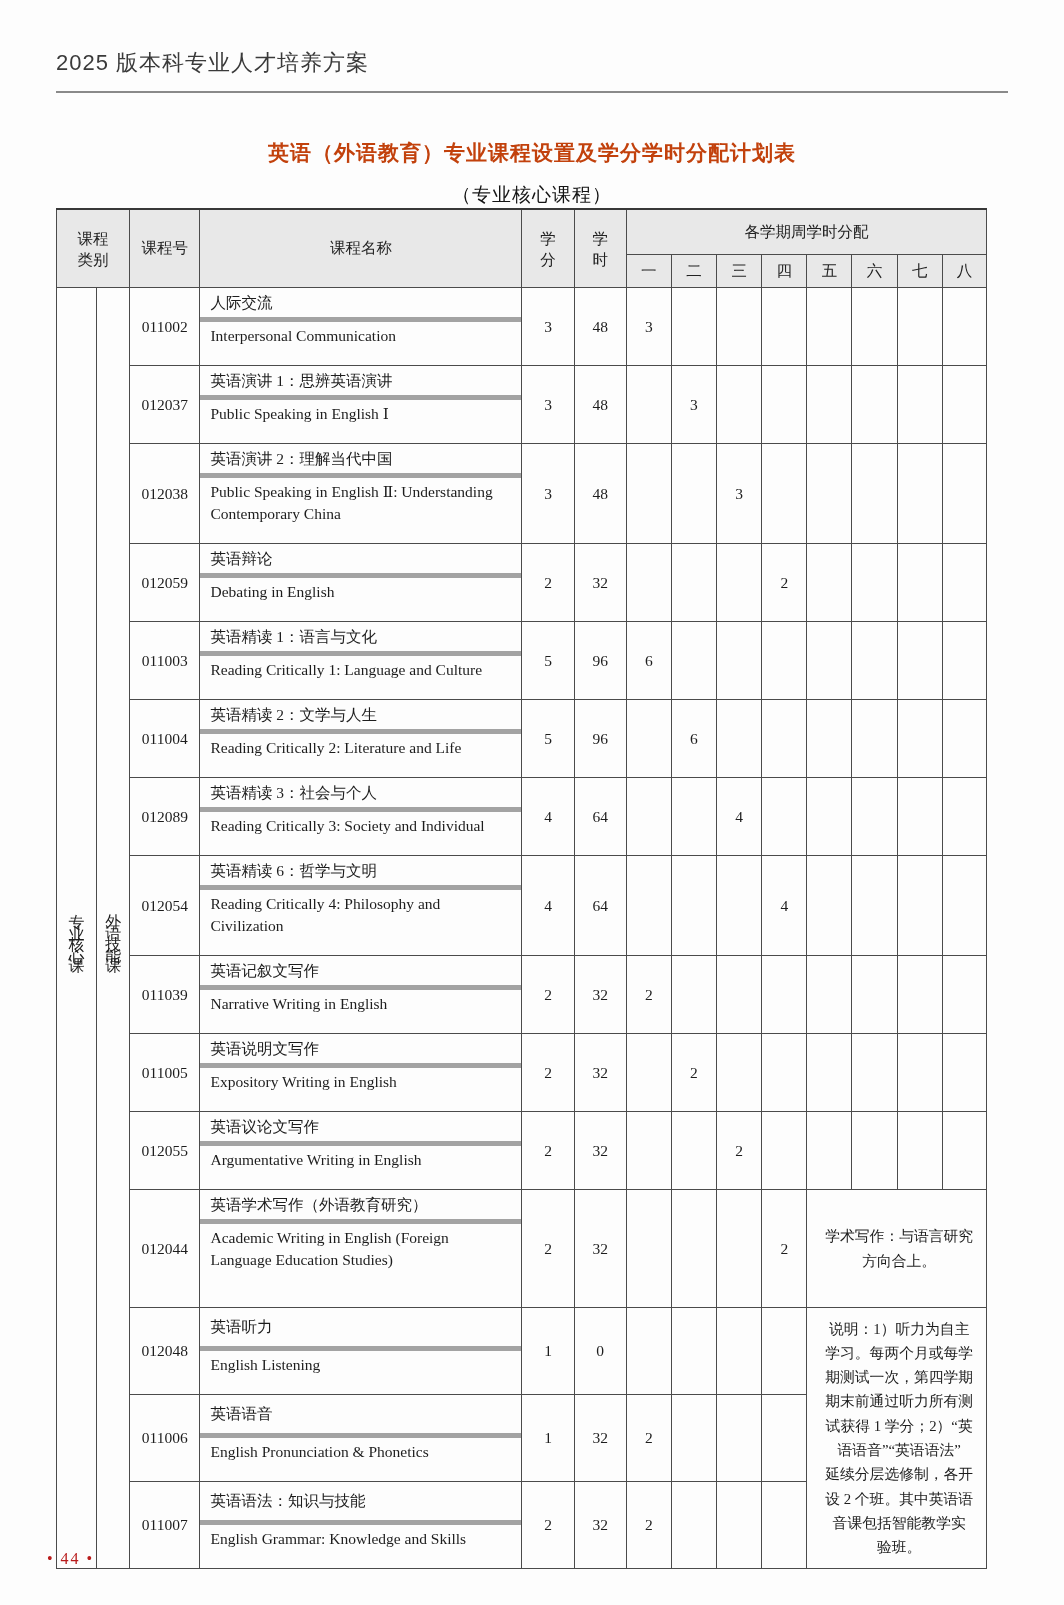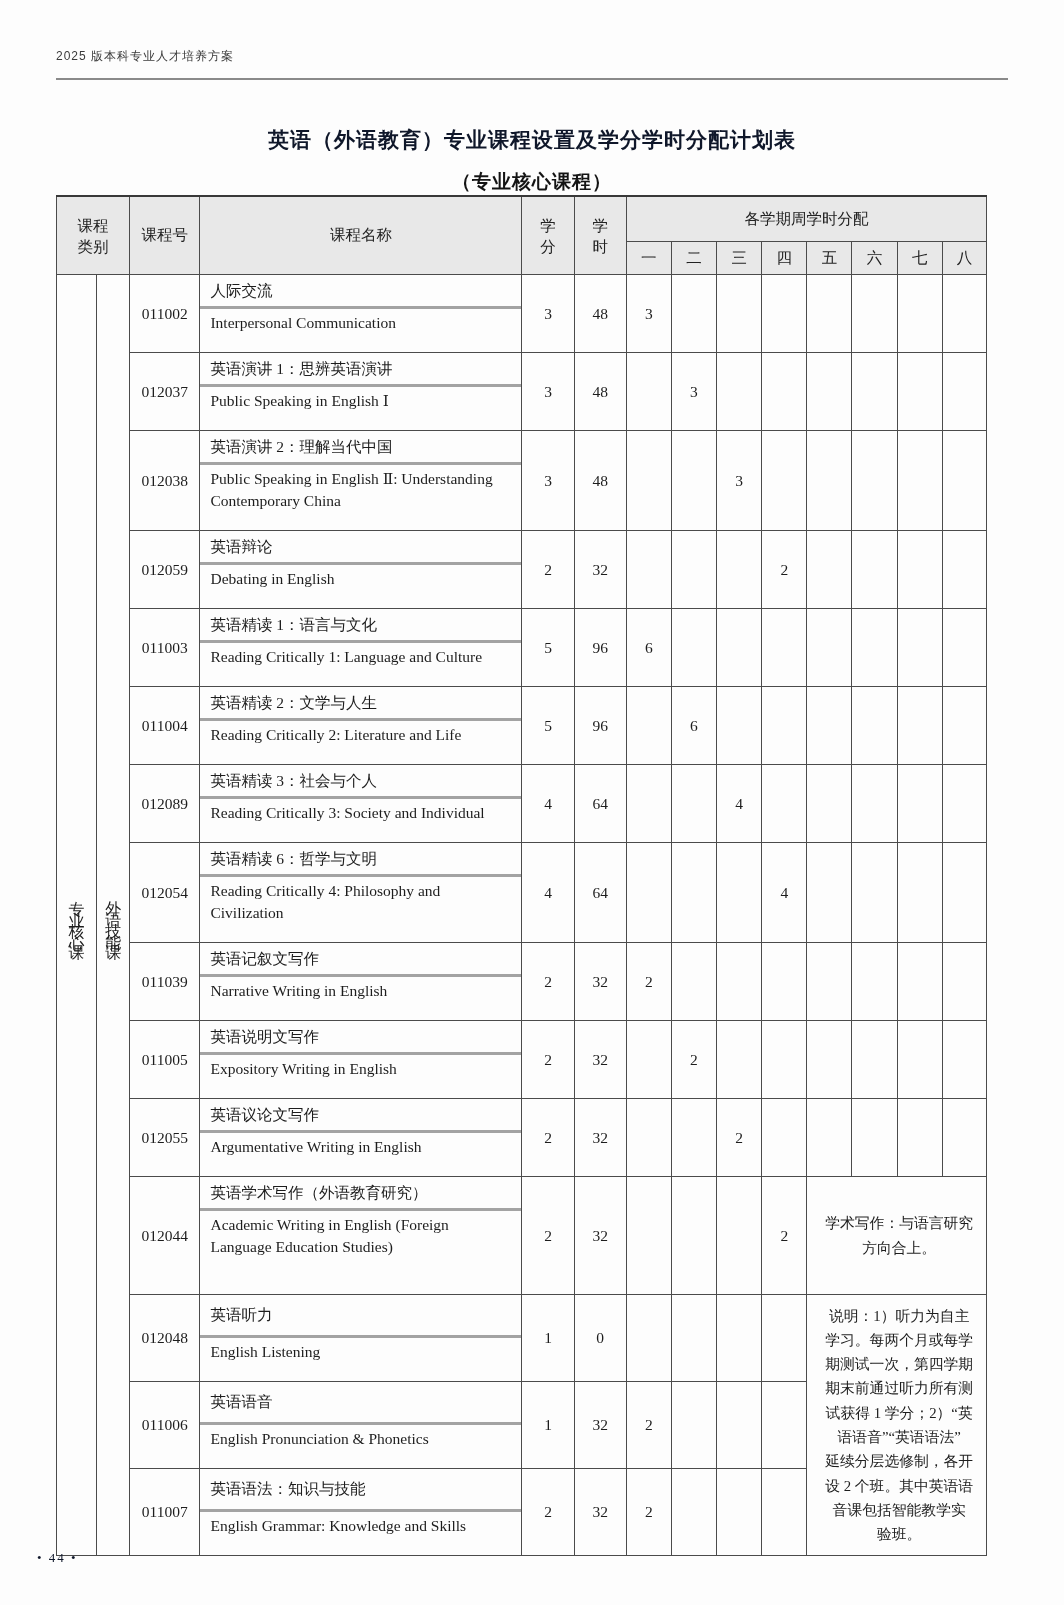--- a/index.html
+++ b/index.html
@@ -9,39 +9,39 @@
     width:1064px; height:1605px;
     background:#fdfdfd;
     font-family:"Liberation Serif","DejaVu Serif",serif;
     color:#1d1d1d;
     overflow:hidden;
   }
   .content { padding:0 56px; }
   .doc-header-text {
     padding-top:48px;
     font-family:"Liberation Sans","DejaVu Sans",sans-serif;
-    font-size:12px; color:#3a3a3a; letter-spacing:1px;
+    font-size:22px; color:#3a3a3a; letter-spacing:1px;
   }
   .doc-header-rule {
     margin-top:13px;
     border-bottom:2px solid #8a8a8a;
     height:0;
   }
   .page-title {
     margin:46px 0 0 0;
     text-align:center;
     font-family:"Liberation Sans","DejaVu Sans",sans-serif;
-    font-size:21px; font-weight:bold; color:#0f172a;
+    font-size:21px; font-weight:bold; color:#c2410c;
     letter-spacing:1px;
   }
   .page-subtitle {
     margin:15px 0 0 0;
     text-align:center;
     font-family:"Liberation Sans","DejaVu Sans",sans-serif;
-    font-size:19px; font-weight:bold; color:#141414;
+    font-size:19px; font-weight:normal; color:#141414;
     letter-spacing:1px;
   }
   table.course-table {
     width:931px;
     border-collapse:collapse;
     table-layout:fixed;
     border:1px solid #4b4b4b;
     border-top:2px solid #383838;
   }
   .course-table th, .course-table td {
@@ -67,21 +67,21 @@
   .r105 td { height:105px; }
   .r85 td { height:85px; }
   .r83 td { height:83px; }
   td.name { padding:0; text-align:left; vertical-align:top; }
   .cn, .en {
     display:flex; align-items:center;
     padding:0 10px;
     box-sizing:border-box;
     line-height:22px;
   }
-  .cn { min-height:34px; border-bottom:3px solid #a3a3a3; }
+  .cn { min-height:34px; border-bottom:5px solid #a3a3a3; }
   .en { min-height:33px; padding-top:3px; padding-bottom:18px; }
   .r99 .en, .r105 .en { min-height:63px; }
   .r85 .cn, .r83 .cn { min-height:43px; }
   .r85 .en, .r83 .en { min-height:39px;text-align:center; }
   td.vcat { vertical-align:middle; }
   .vtext {
     writing-mode:vertical-lr;
     text-orientation:upright;
     letter-spacing:11px;
     font-size:16px;
@@ -91,22 +91,22 @@
   td.note {
     text-align:center;
     vertical-align:middle;
     white-space:pre-line;
     font-size:14.8px;
     line-height:24.3px;
     padding:6px 4px 6px 9px;
   }
   .page-number {
     position:absolute;
-    left:37px; top:1550px;
-    font-size:13px; color:#0f172a;
+    left:47px; top:1550px;
+    font-size:16px; color:#b91c1c;
     letter-spacing:2px;
   }
 </style>
 </head>
 <body>
 
 <div class="page">
   <div class="content">
 
     <div class="doc-header-text">2025 版本科专业人才培养方案</div>

